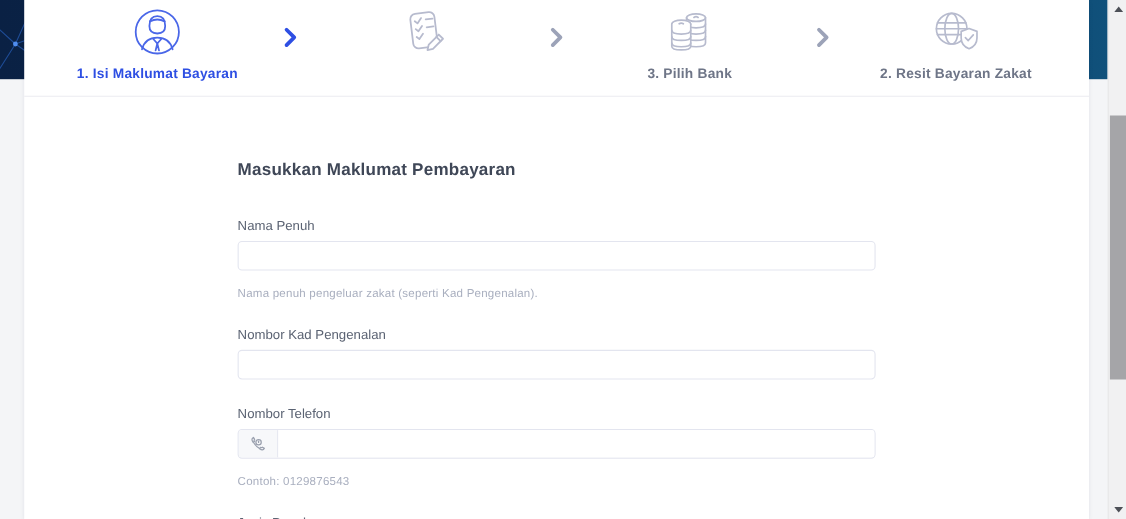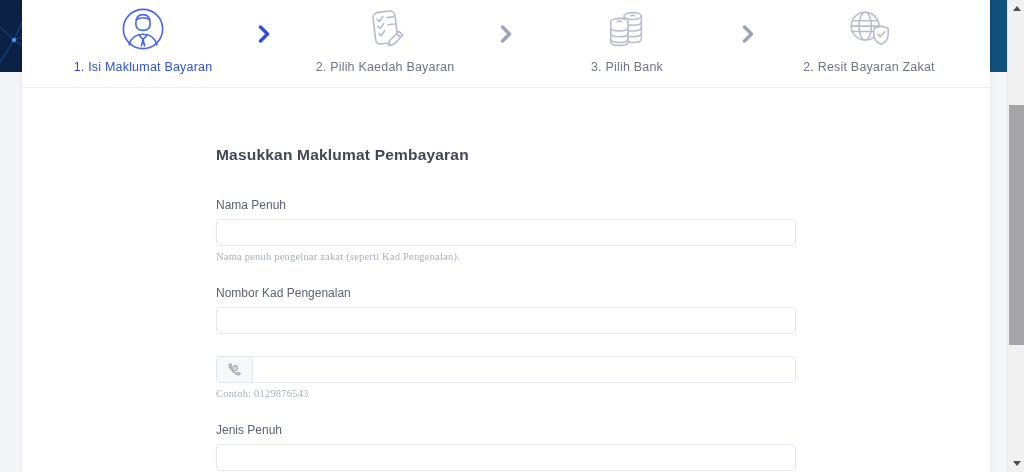--- a/index.html
+++ b/index.html
@@ -14,34 +14,34 @@
 
   
   .card { position:absolute; left:22px; top:0; width:968px; height:472px;
     background:#ffffff; box-shadow:0 1px 4px rgba(20,30,60,.08); }
 
   
   .stepper { position:relative; height:88px; border-bottom:1px solid #ededf2;
     display:flex; align-items:flex-start; }
   .step { flex:1; display:flex; flex-direction:column; align-items:center; padding-top:5px; }
   .step-icon { height:48px; display:flex; align-items:center; justify-content:center; }
-  .step-label { font-size:12.5px; letter-spacing:.2px; margin-top:7px; color:#6e7587; font-weight:400; }
+  .step-label { font-size:12.5px; letter-spacing:.2px; margin-top:7px; color:#6e7587; font-weight:700; }
   .step.active .step-label { color:#2e4fe3; }
   .chev { position:absolute; top:25px; transform:translateX(-50%); }
   .chev svg { display:block; }
 
   
   .content { width:580px; margin:0 auto; padding-top:58px; }
   .form-title { font-size:15.5px; font-weight:700; color:#3f4757; letter-spacing:.2px; margin-bottom:34px; }
   .group { margin-bottom:22px; }
   .field-label { font-size:12px; color:#5b6373; margin-bottom:7px;margin-top:24px; }
   .text-input { width:100%; height:27px; border:1px solid #e3e5ef; border-radius:4px;
     background:#fff; outline:none; font-size:12px; color:#3f4757; padding:0 8px;
     font-family:"Liberation Sans", sans-serif; }
-  .helper { font-size:10.5px; color:#a9afbf; margin-top:5px; letter-spacing:.2px;font-family:Liberation Serif, serif; }
+  .helper { font-size:10.5px; color:#a9afbf; margin-top:15px; letter-spacing:.2px; }
   .input-group { display:flex; width:100%; height:27px; border:1px solid #e3e5ef; border-radius:4px; overflow:hidden; background:#fff; }
   .addon { width:36px; background:#f7f8fa; border-right:1px solid #e3e5ef;
     display:flex; align-items:center; justify-content:center; }
   .input-group input { flex:1; border:none; outline:none; font-size:12px; color:#3f4757; padding:0 8px;
     font-family:"Liberation Sans", sans-serif; }
   .select-box { position:relative; width:100%; height:27px; border:1px solid #e3e5ef; border-radius:4px;
     background:#fff; display:flex; align-items:center; padding:0 10px; cursor:default; }
 
   
   .scrollbar { position:absolute; right:0; top:0; width:17px; height:472px; background:#f1f1f2;
@@ -101,21 +101,20 @@
               <path d="M17,13 l2.3,2.3 l4,-4.6"></path>
               <path d="M17,20.5 l2.3,2.3 l4,-4.6"></path>
               <path d="M17,28 l2.3,2.3 l4,-4.6"></path>
               <path d="M27.5,12.5 h6.5"></path>
               <path d="M27.5,20 h6.5"></path>
             </g>
             <path d="M29,36 l9.5,-9.5 l4,4 l-9.5,9.5 l-5.2,1.2 z" fill="#fff"></path>
             <path d="M36.2,28.8 l4,4"></path>
           </svg>
         </span>
-        <span class="step-label">2. Pilih Kaedah Bayaran</span>
       </div>
 
       <span class="chev" style="left:50%;">
         <svg width="13" height="18" viewBox="0 0 13 18">
             <polyline points="3,2 10,9 3,16" fill="none" stroke="#9ca3b8" stroke-width="3.4" stroke-linecap="round" stroke-linejoin="round"></polyline>
           </svg>
       </span>
 
       <div class="step">
         <span class="step-icon">
@@ -172,20 +171,21 @@
         <input class="text-input" type="text" value="" style="">
         <div class="helper">Nama penuh pengeluar zakat (seperti Kad Pengenalan).</div>
       </div>
 
       <div class="group">
         <div class="field-label">Nombor Kad Pengenalan</div>
         <input class="text-input" type="text" value="" style="">
       </div>
 
       <div class="group">
+        <div class="field-label">Nombor Telefon</div>
         <div class="input-group">
           <span class="addon">
             <svg width="15" height="15" viewBox="0 0 16 16" fill="none" stroke="#9aa0ae" stroke-width="1.2" stroke-linecap="round" stroke-linejoin="round">
               <path d="M3.2,6.2 q-2.2,-2.8 0.4,-4.4 l1.2,1.8 q-1,1 -0.2,2.2"></path>
               <path d="M9.8,12.8 q2.8,2.2 4.4,-0.4 l-1.8,-1.2 q-1,1 -2.2,0.2"></path>
               <path d="M3.4,6 q2.2,4.4 6.4,6.6"></path>
               <circle cx="8.6" cy="6.4" r="2.6"></circle>
               <path d="M8.6,5.4 v1.2"></path>
             </svg>
           </span>

